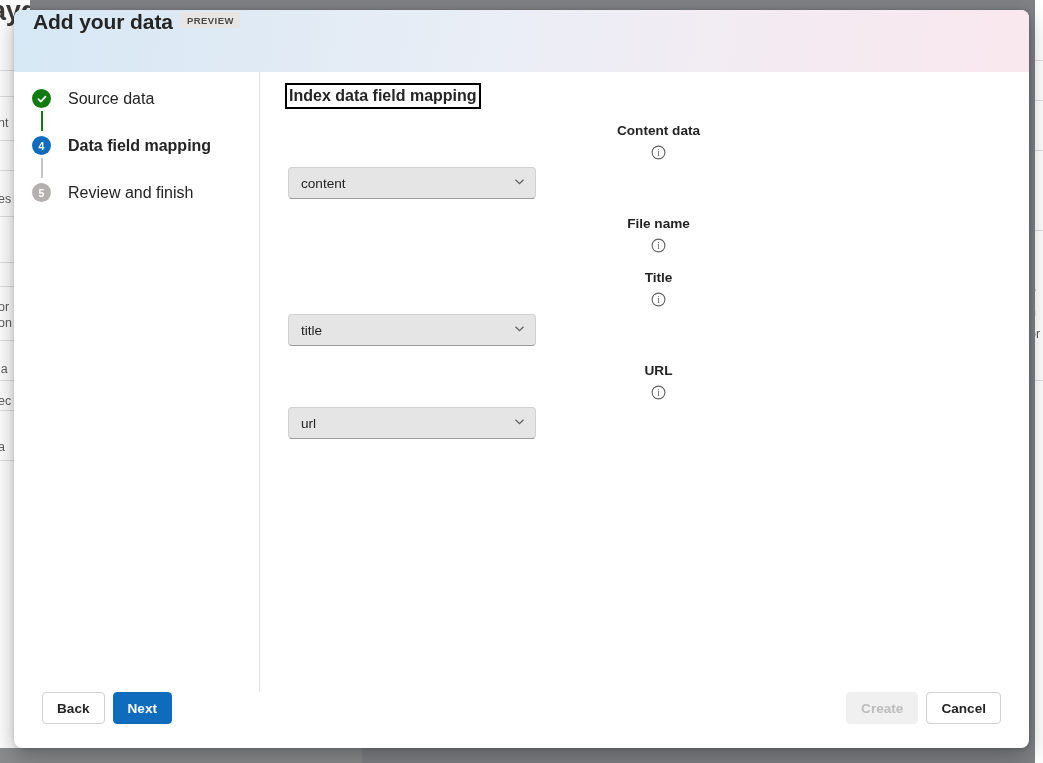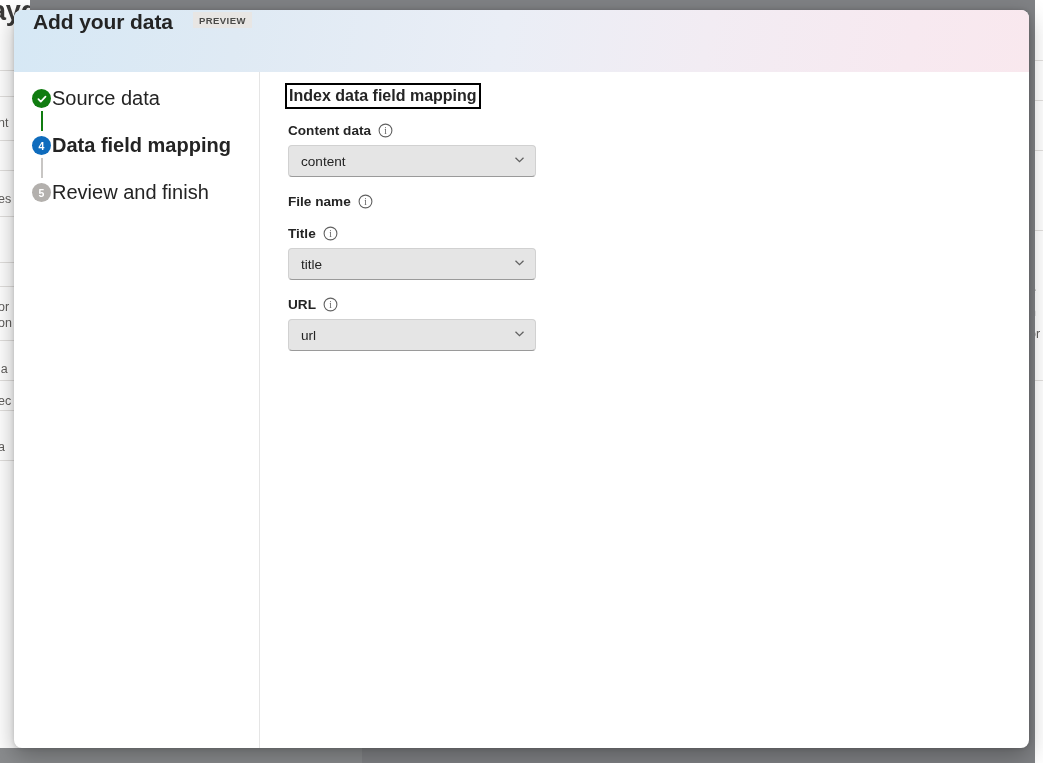--- a/index.html
+++ b/index.html
@@ -101,21 +101,21 @@
     padding: 0 0 0 19px;
     box-sizing: border-box;
   }
   #dialog-title {
     font-size: 21px;
     font-weight: 600;
     color: #242424;
     letter-spacing: -0.1px;
   }
   #preview-badge {
-    margin-left: 20px;
+    margin-left: 8px;
     margin-top: 2px;
     background: #e8e6e4;
     color: #4a4a48;
     font-size: 9.5px;
     font-weight: 600;
     letter-spacing: 0.45px;
     padding: 3px 6px 2px 6px;
     border-radius: 0;
   }
 
@@ -171,22 +171,23 @@
   .step-connector {
     width: 2px;
     flex: 1 1 auto;
     margin-top: 3px;
     margin-bottom: 3px;
     min-height: 20px;
   }
   .step-connector.green { background: #107c10; }
   .step-connector.gray  { background: #c8c6c4; }
   .step-label {
-    font-size: 20px;
-    color: #242424;
+    font-size: 16px;
+    color: #242424;
+    margin-left: 16px;
     line-height: 19px;
     white-space: nowrap;
   }
   .step-label.active { font-weight: 700; }
 
   
   #content {
     flex: 1 1 auto;
     padding: 14px 0 0 28px;
     box-sizing: border-box;
@@ -209,20 +210,21 @@
     color: #242424;
     max-width: 712px;
   }
 
   .field-group { margin-top: 17px; }
   .field-label-row {
     display: flex;
     align-items: center;
     gap: 7px;
     margin-bottom: 7px;
+    flex-direction: column;
   }
   .field-label {
     font-size: 13.6px;
     font-weight: 700;
     color: #242424;
   }
   .info-icon {
     width: 15px;
     height: 15px;
     display: block;
@@ -428,13 +430,20 @@
               <span class="dropdown-value">url</span>
               <span><svg class="chev" viewBox="0 0 13 13">
                   <path d="M2.5 4.8 L6.5 8.6 L10.5 4.8"></path>
                 </svg></span>
             </div>
           </div>
         </div>
     </div>
   </div>
 
+  <div id="dialog-footer">
+    <div class="btn" id="back-button">Back</div>
+    <div class="btn primary" id="next-button">Next</div>
+    <div class="footer-spacer"></div>
+    <div class="btn disabled" id="create-button">Create</div>
+    <div class="btn" id="cancel-button">Cancel</div>
+  </div>
 </div>
 
 </body></html>

